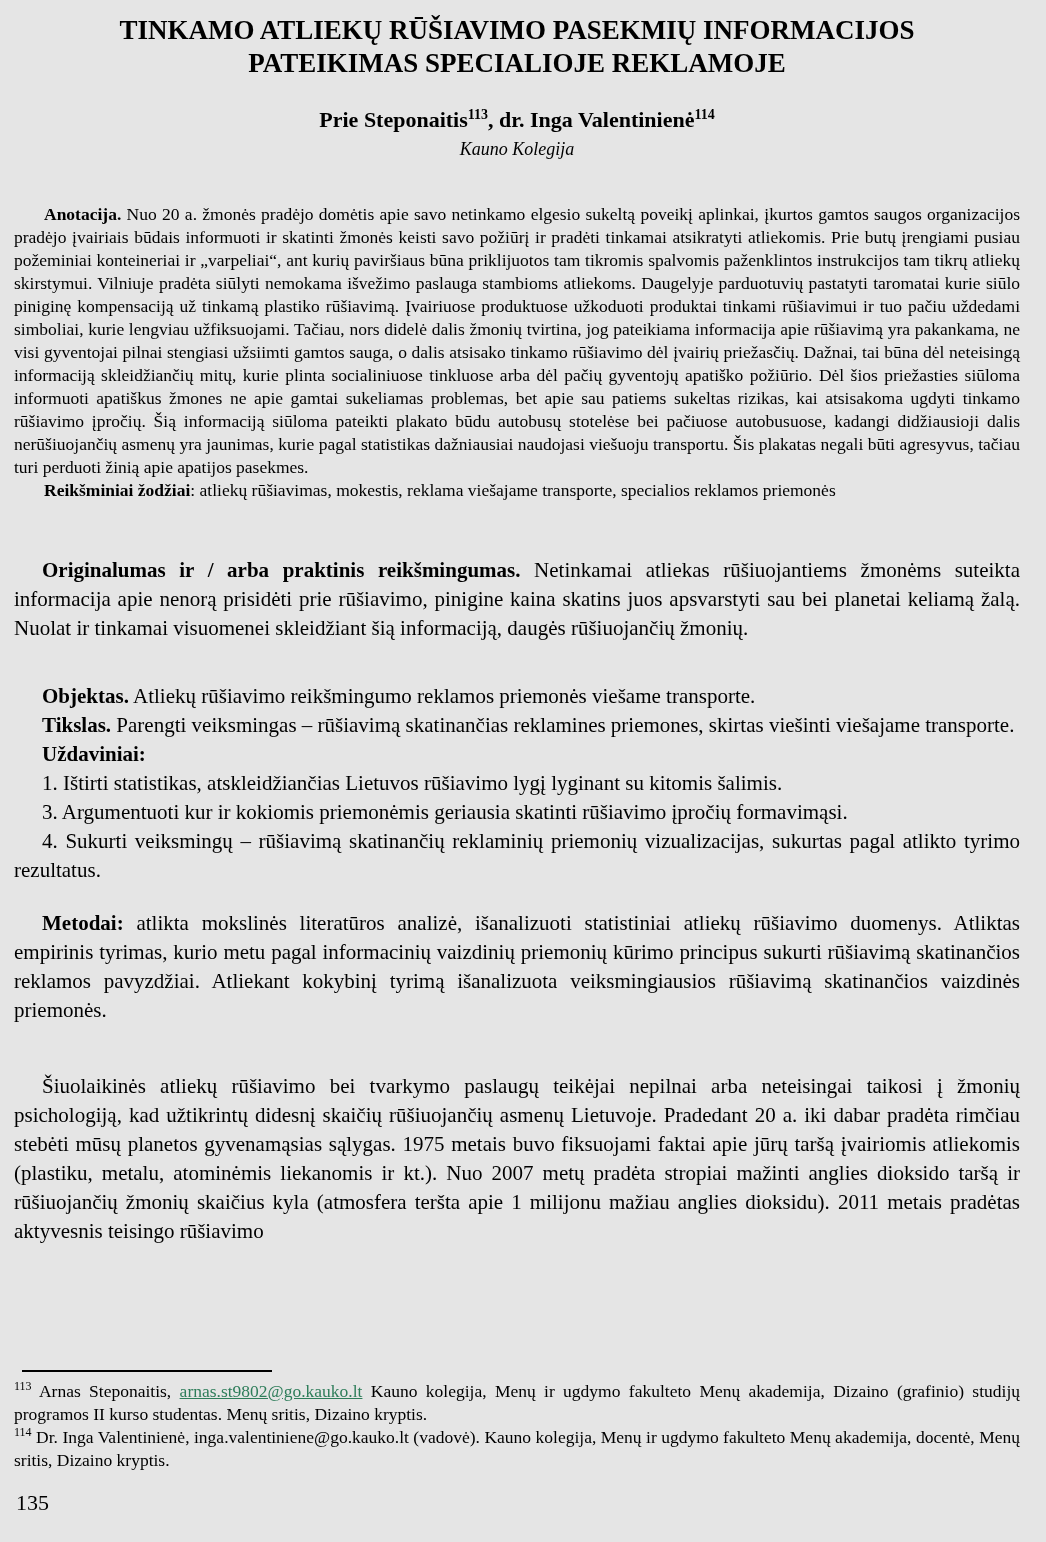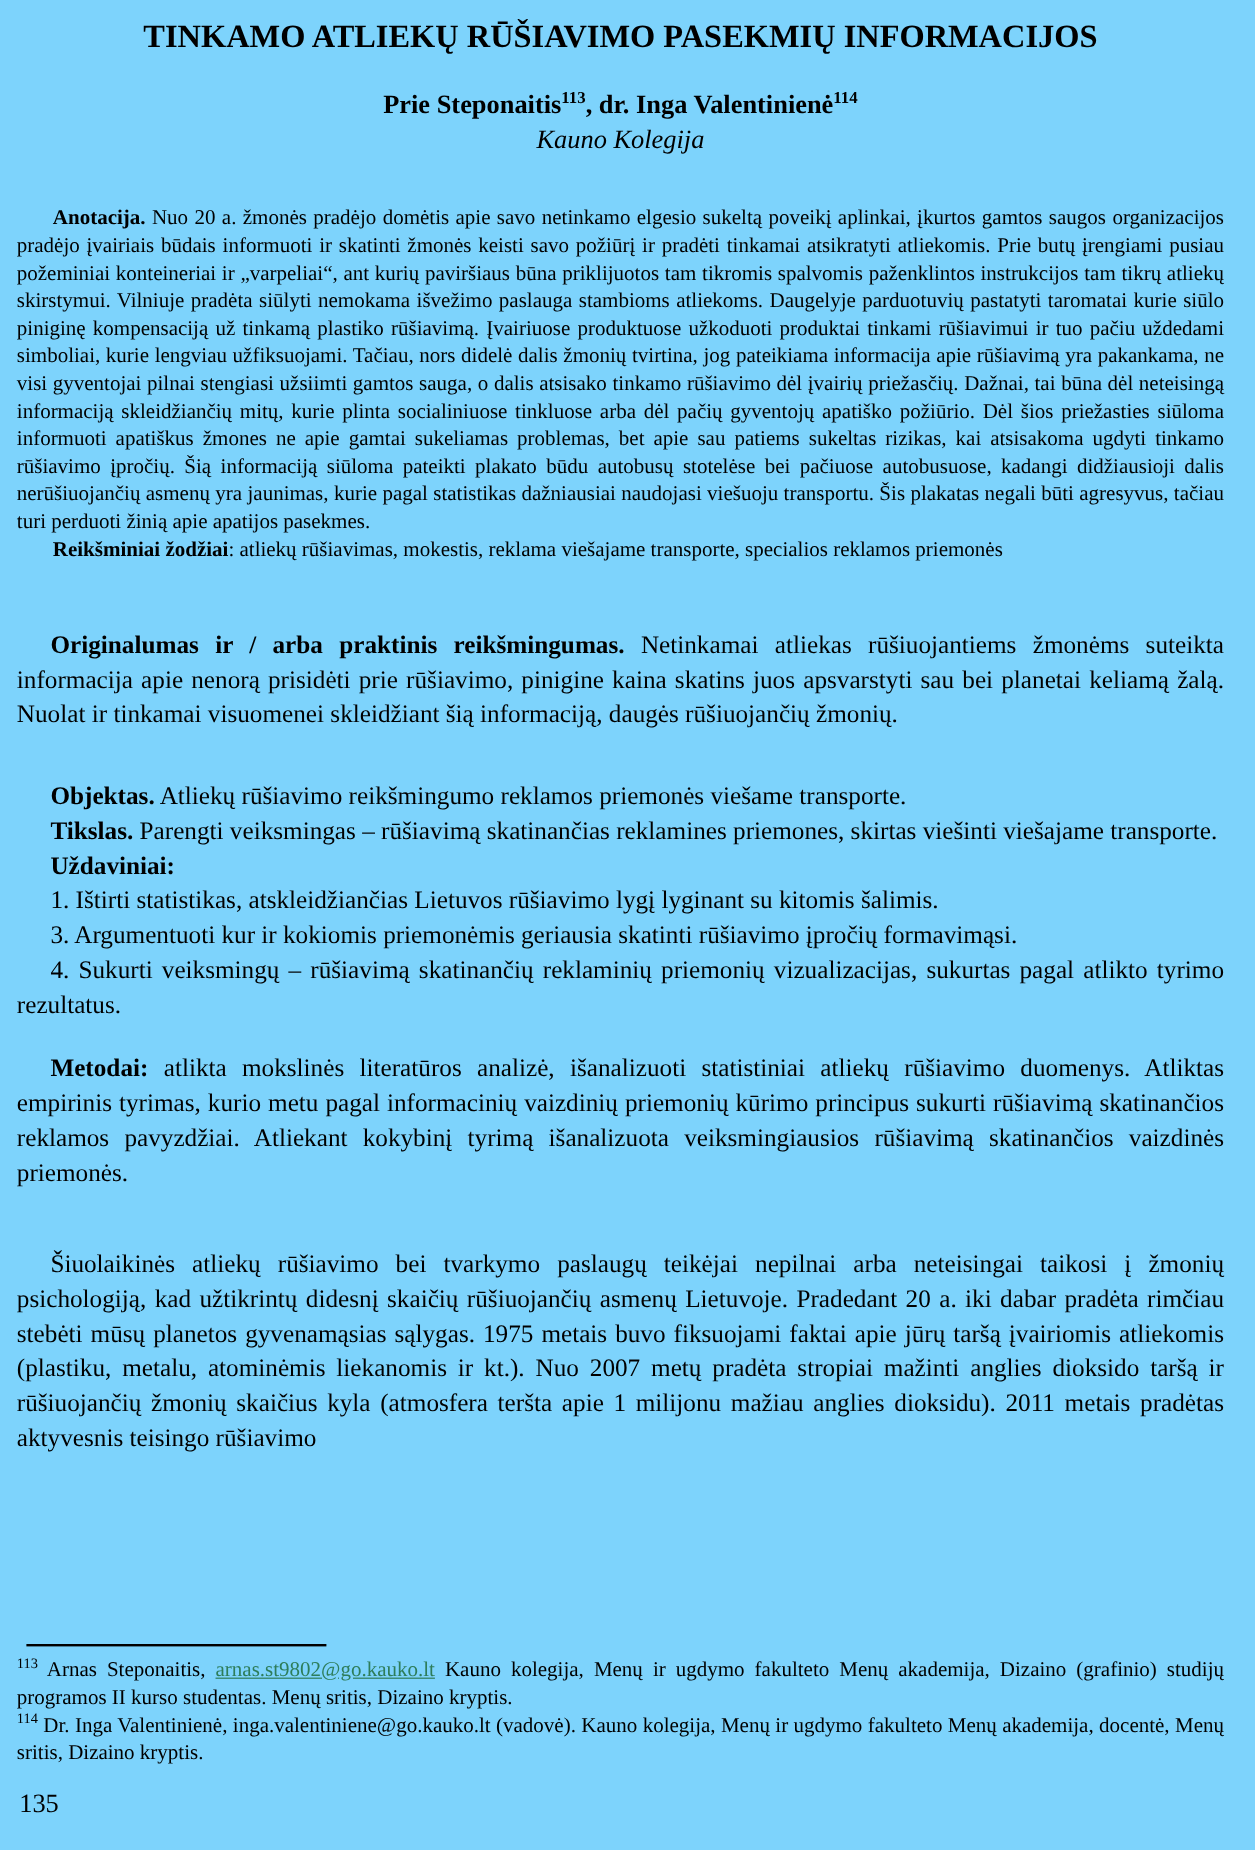--- a/index.html
+++ b/index.html
@@ -1,32 +1,32 @@
 <!DOCTYPE html>
 <html lang="lt"><head>
 <meta charset="utf-8">
 <style>
   html, body { margin: 0; padding: 0; background: #888; }
   .page {
     position: relative;
     width: 1046px;
     height: 1542px;
     margin: 0 auto;
-    background: #7dd3fc;
+    background: #e5e5e5;
     color: #000000;
     font-family: "Liberation Serif", "DejaVu Serif", serif;
     box-sizing: border-box;
     padding: 12px 26px 0 14px;
     overflow: hidden;
   }
   .title { text-align: center; font-weight: bold; font-size: 27px; line-height: 33px; margin: 2px 0 0 0; }
   .title-line { display: block; }
   .authors { text-align: center; font-weight: bold; font-size: 22px; line-height: 26px; margin-top: 27px; }
   .authors sup { font-size: 14px; line-height: 0; }
-  .affiliation { text-align: center; font-style: italic; font-size: 22px; line-height: 22px; margin-top: 5px; }
+  .affiliation { text-align: center; font-style: italic; font-size: 18px; line-height: 22px; margin-top: 5px; }
 
   .abstract-par { font-size: 17.5px; line-height: 23px; text-align: justify; margin: 0; text-indent: 30px; }
   .abstract-block { margin-top: 43px; }
   .bold { font-weight: bold; }
 
   .body-par { font-size: 21px; line-height: 29px; text-align: justify; margin: 0; text-indent: 28px; }
   .sec-originality { margin-top: 54px; }
   .sec-object { margin-top: 39px; }
   .sec-methods { margin-top: 24px; }
   .sec-intro { margin-top: 47px; }
@@ -39,20 +39,21 @@
 
   .page-number { position: absolute; left: 16px; bottom: 26px; font-size: 22px; }
 </style>
 </head>
 <body>
 
 <div class="page">
 
   <h1 class="title">
     <span class="title-line">TINKAMO ATLIEKŲ RŪŠIAVIMO PASEKMIŲ INFORMACIJOS</span>
+    <span class="title-line">PATEIKIMAS SPECIALIOJE REKLAMOJE</span>
   </h1>
 
   <div class="authors">
     <span>Prie Steponaitis</span><sup>113</sup><span>, dr. Inga Valentinienė</span><sup>114</sup>
   </div>
 
   <div class="affiliation">Kauno Kolegija</div>
 
   <p class="abstract-par abstract-block">
     <span class="bold">Anotacija.</span><span> Nuo 20 a. žmonės pradėjo domėtis apie savo netinkamo elgesio sukeltą poveikį aplinkai, įkurtos gamtos saugos organizacijos pradėjo įvairiais būdais informuoti ir skatinti žmonės keisti savo požiūrį ir pradėti tinkamai atsikratyti atliekomis. Prie butų įrengiami pusiau požeminiai konteineriai ir „varpeliai“, ant kurių paviršiaus būna priklijuotos tam tikromis spalvomis paženklintos instrukcijos tam tikrų atliekų skirstymui. Vilniuje pradėta siūlyti nemokama išvežimo paslauga stambioms atliekoms. Daugelyje parduotuvių pastatyti taromatai kurie siūlo piniginę kompensaciją už tinkamą plastiko rūšiavimą. Įvairiuose produktuose užkoduoti produktai tinkami rūšiavimui ir tuo pačiu uždedami simboliai, kurie lengviau užfiksuojami. Tačiau, nors didelė dalis žmonių tvirtina, jog pateikiama informacija apie rūšiavimą yra pakankama, ne visi gyventojai pilnai stengiasi užsiimti gamtos sauga, o dalis atsisako tinkamo rūšiavimo dėl įvairių priežasčių. Dažnai, tai būna dėl neteisingą informaciją skleidžiančių mitų, kurie plinta socialiniuose tinkluose arba dėl pačių gyventojų apatiško požiūrio. Dėl šios priežasties siūloma informuoti apatiškus žmones ne apie gamtai sukeliamas problemas, bet apie sau patiems sukeltas rizikas, kai atsisakoma ugdyti tinkamo rūšiavimo įpročių. Šią informaciją siūloma pateikti plakato būdu autobusų stotelėse bei pačiuose autobusuose, kadangi didžiausioji dalis nerūšiuojančių asmenų yra jaunimas, kurie pagal statistikas dažniausiai naudojasi viešuoju transportu. Šis plakatas negali būti agresyvus, tačiau turi perduoti žinią apie apatijos pasekmes.</span>

